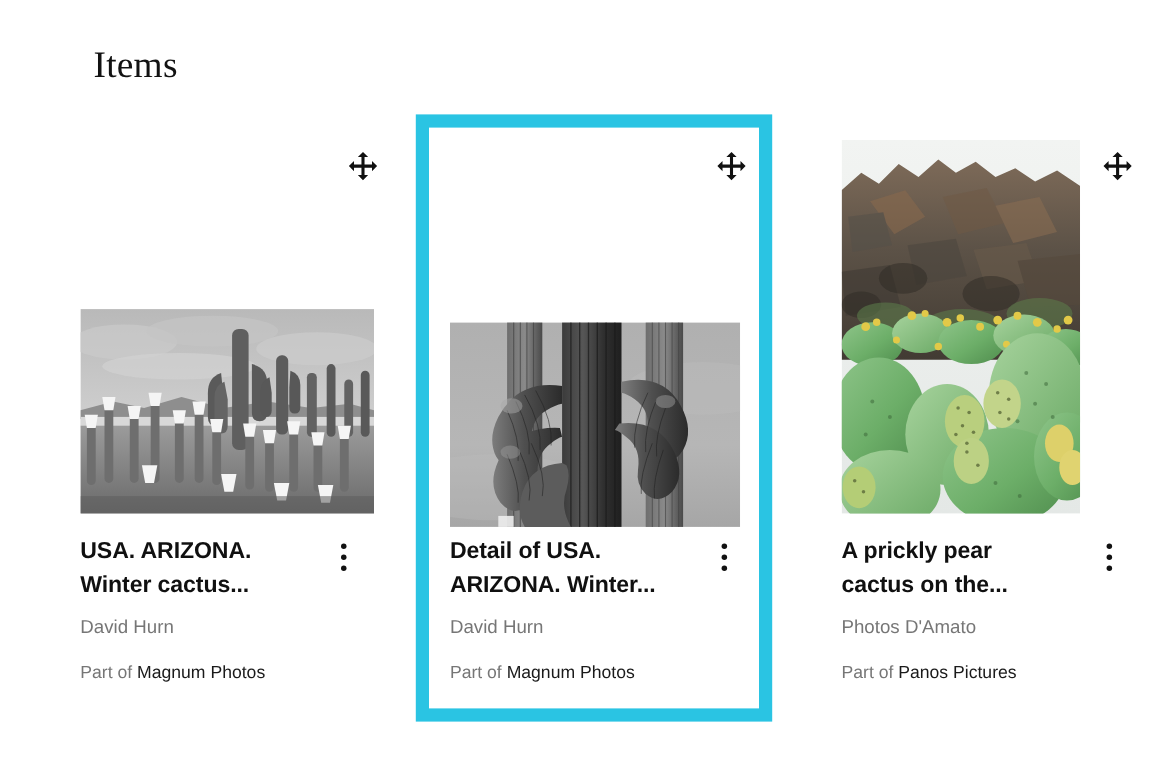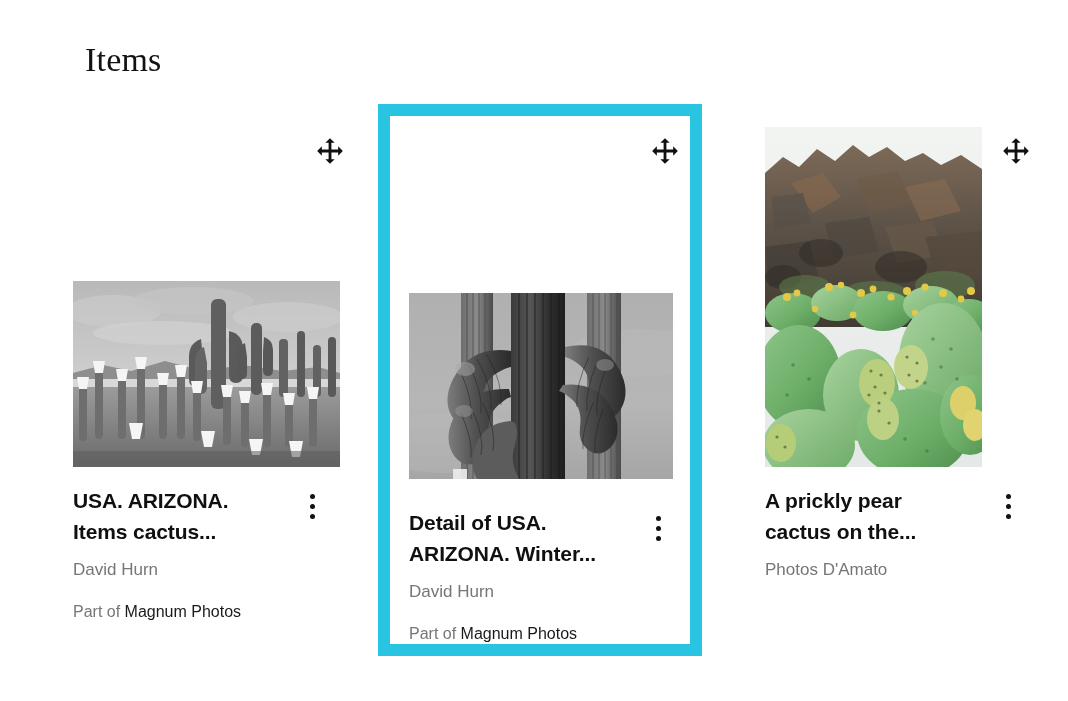--- a/index.html
+++ b/index.html
@@ -89,21 +89,21 @@
 
   .thumb svg { display: block; width: 100%; height: 100%; }
 
   
   .meta {
     position: absolute;
     left: 27px;
     top: 381px;
     width: 270px;
   }
-  .card-2 .meta { left: 19px; top: 391px; width: 272px; }
+  .card-2 .meta { left: 19px; top: 369px; width: 272px; }
   .card-3 .meta { left: 47px; top: 381px; width: 262px; }
 
   .meta-head {
     display: flex;
     align-items: flex-start;
     justify-content: space-between;
   }
   .item-title {
     font-size: 21px;
     font-weight: bold;
@@ -245,21 +245,21 @@
               <path d="M176 158 l14 0 l-3 16 l-8 0 z"></path>
               <path d="M216 160 l14 0 l-3 16 l-8 0 z"></path>
             </g>
             <rect x="0" y="170" width="267" height="16" fill="#5c5c5c" opacity="0.55"></rect>
           </svg>
         </div>
       </div>
 
       <div class="meta">
         <div class="meta-head">
-          <div class="item-title">USA. ARIZONA. Items cactus...</div>
+          <div class="item-title">USA. ARIZONA. Winter cactus...</div>
           <div class="kebab-button">
             <span></span>
             <span></span>
             <span></span>
           </div>
         </div>
         <div class="item-creator">David Hurn</div>
         <div class="item-source"><span>Part of </span><span class="source-link">Magnum Photos</span></div>
       </div>
 
@@ -515,18 +515,19 @@
       <div class="meta">
         <div class="meta-head">
           <div class="item-title">A prickly pear cactus on the...</div>
           <div class="kebab-button">
             <span></span>
             <span></span>
             <span></span>
           </div>
         </div>
         <div class="item-creator">Photos D'Amato</div>
+        <div class="item-source"><span>Part of </span><span class="source-link">Panos Pictures</span></div>
       </div>
 
     </div>
   </div>
 
 </div>
 
 </body></html>

